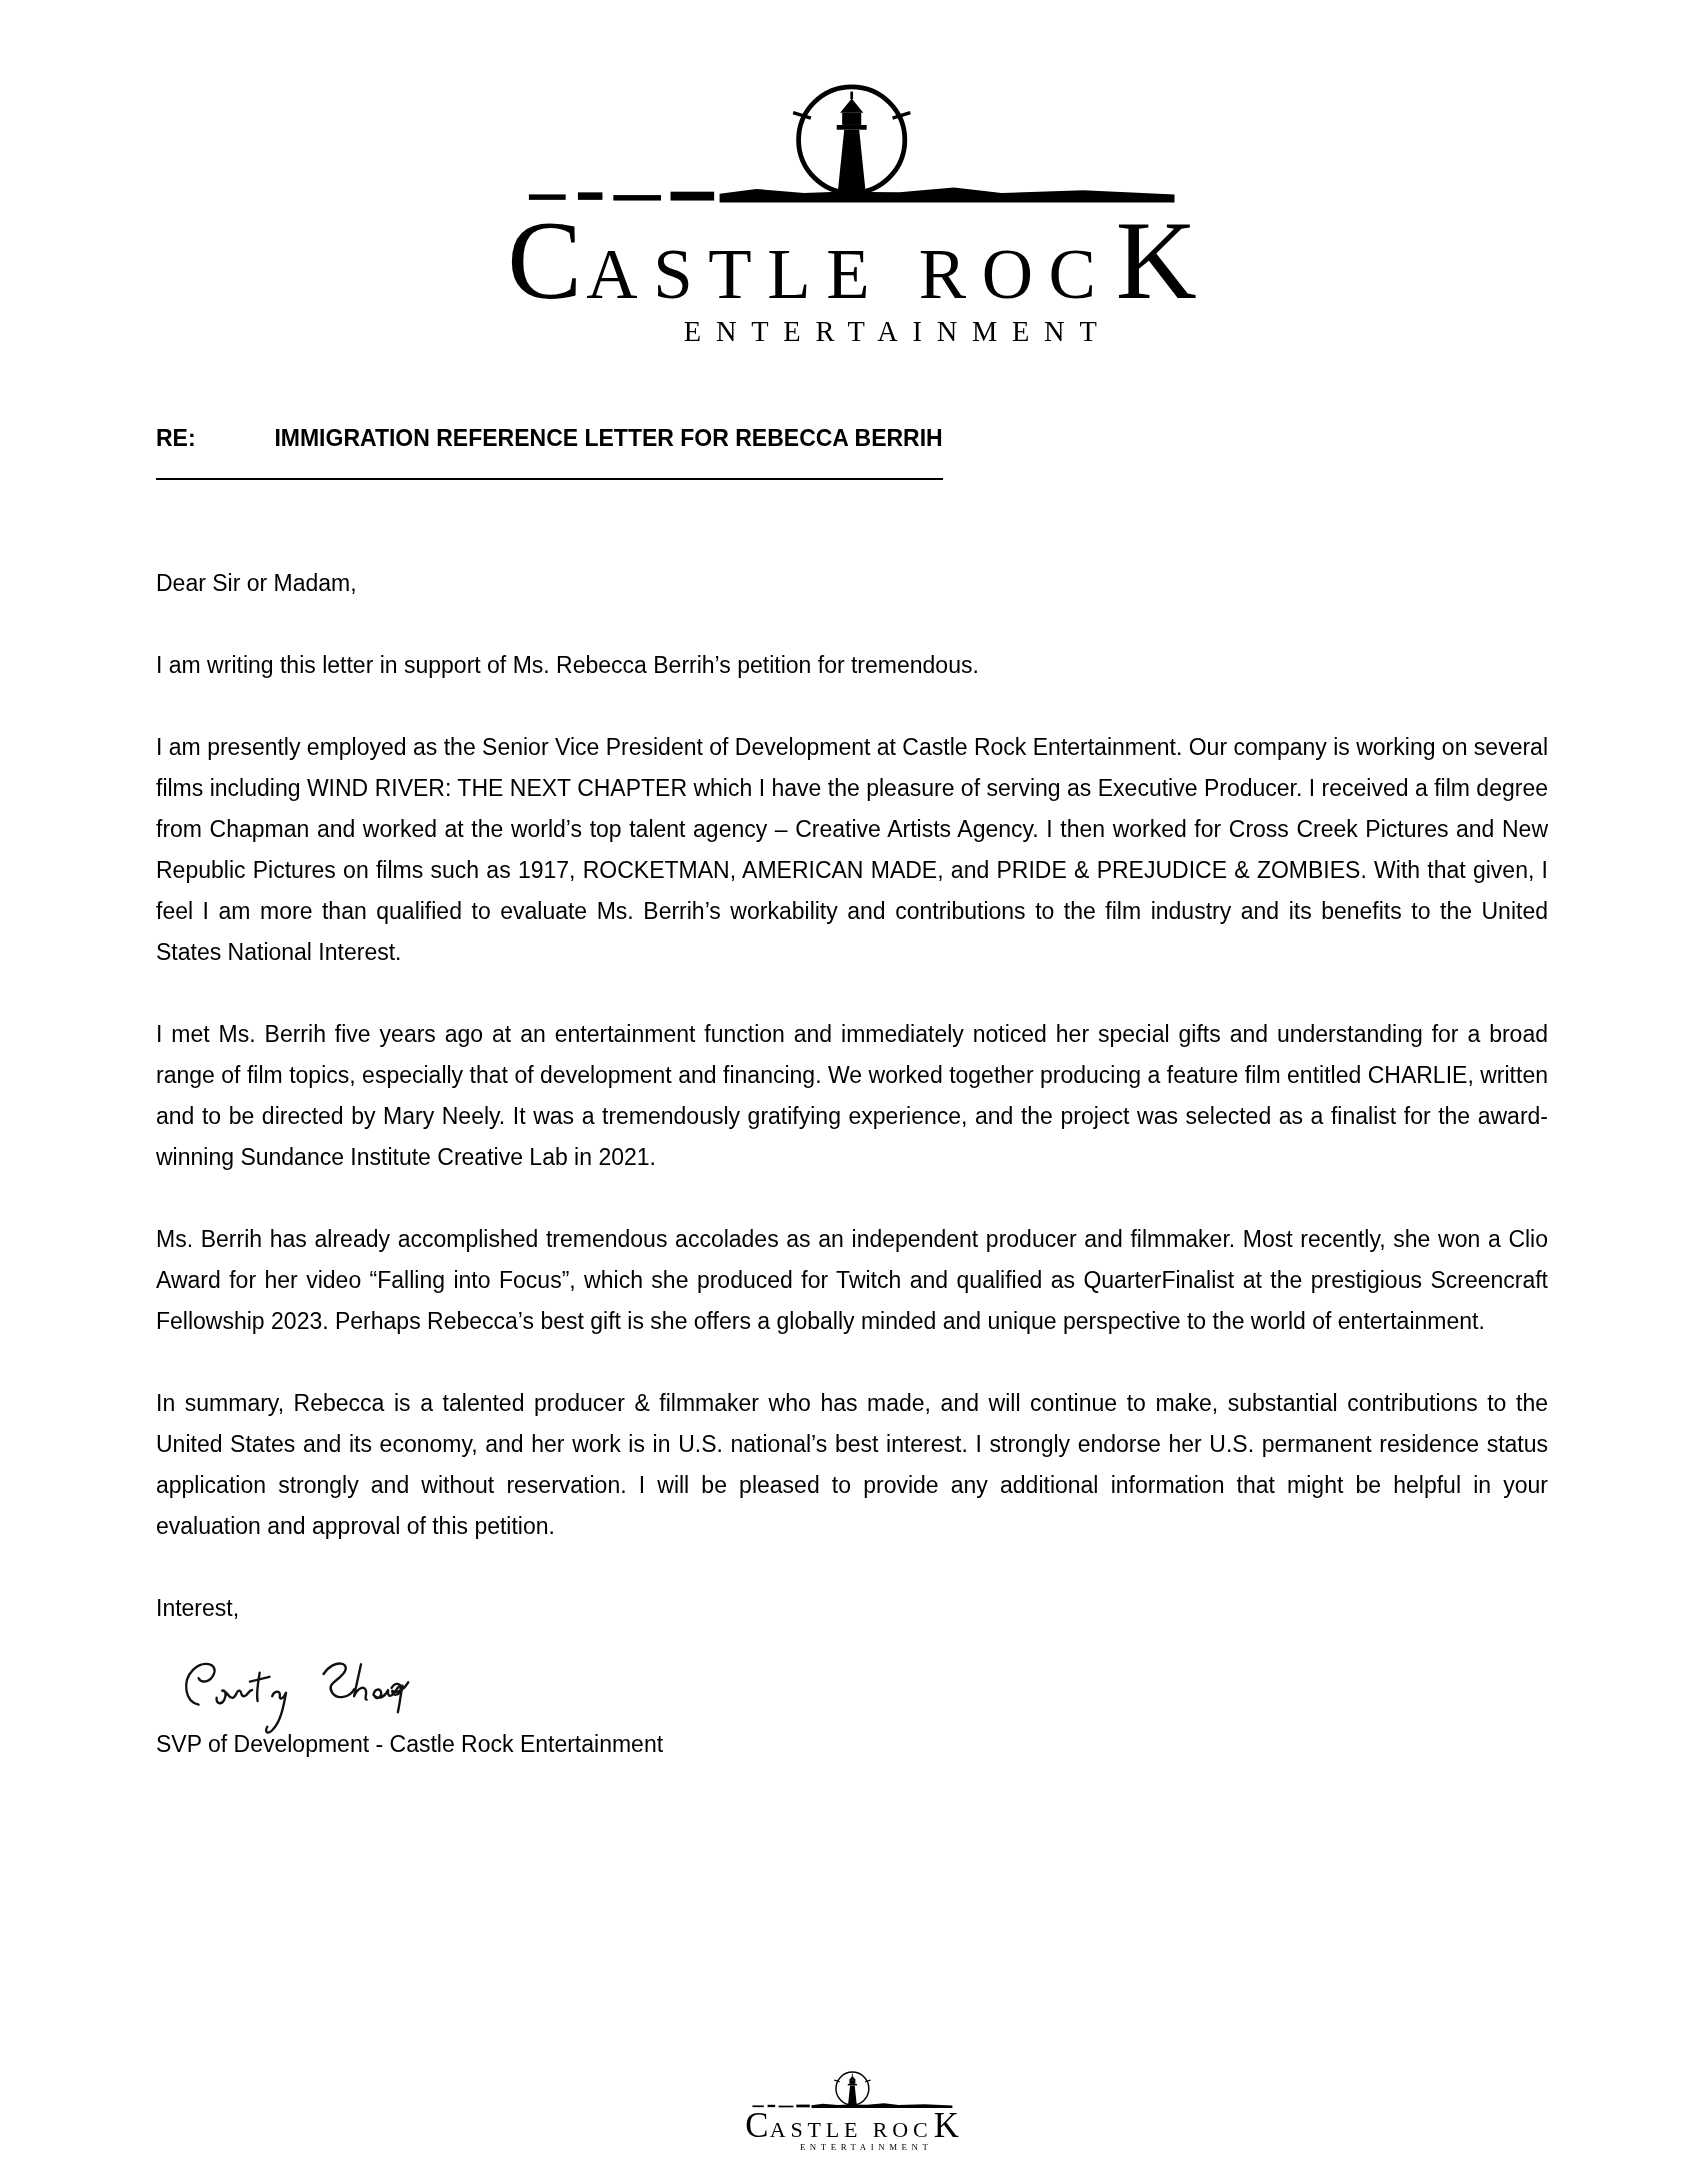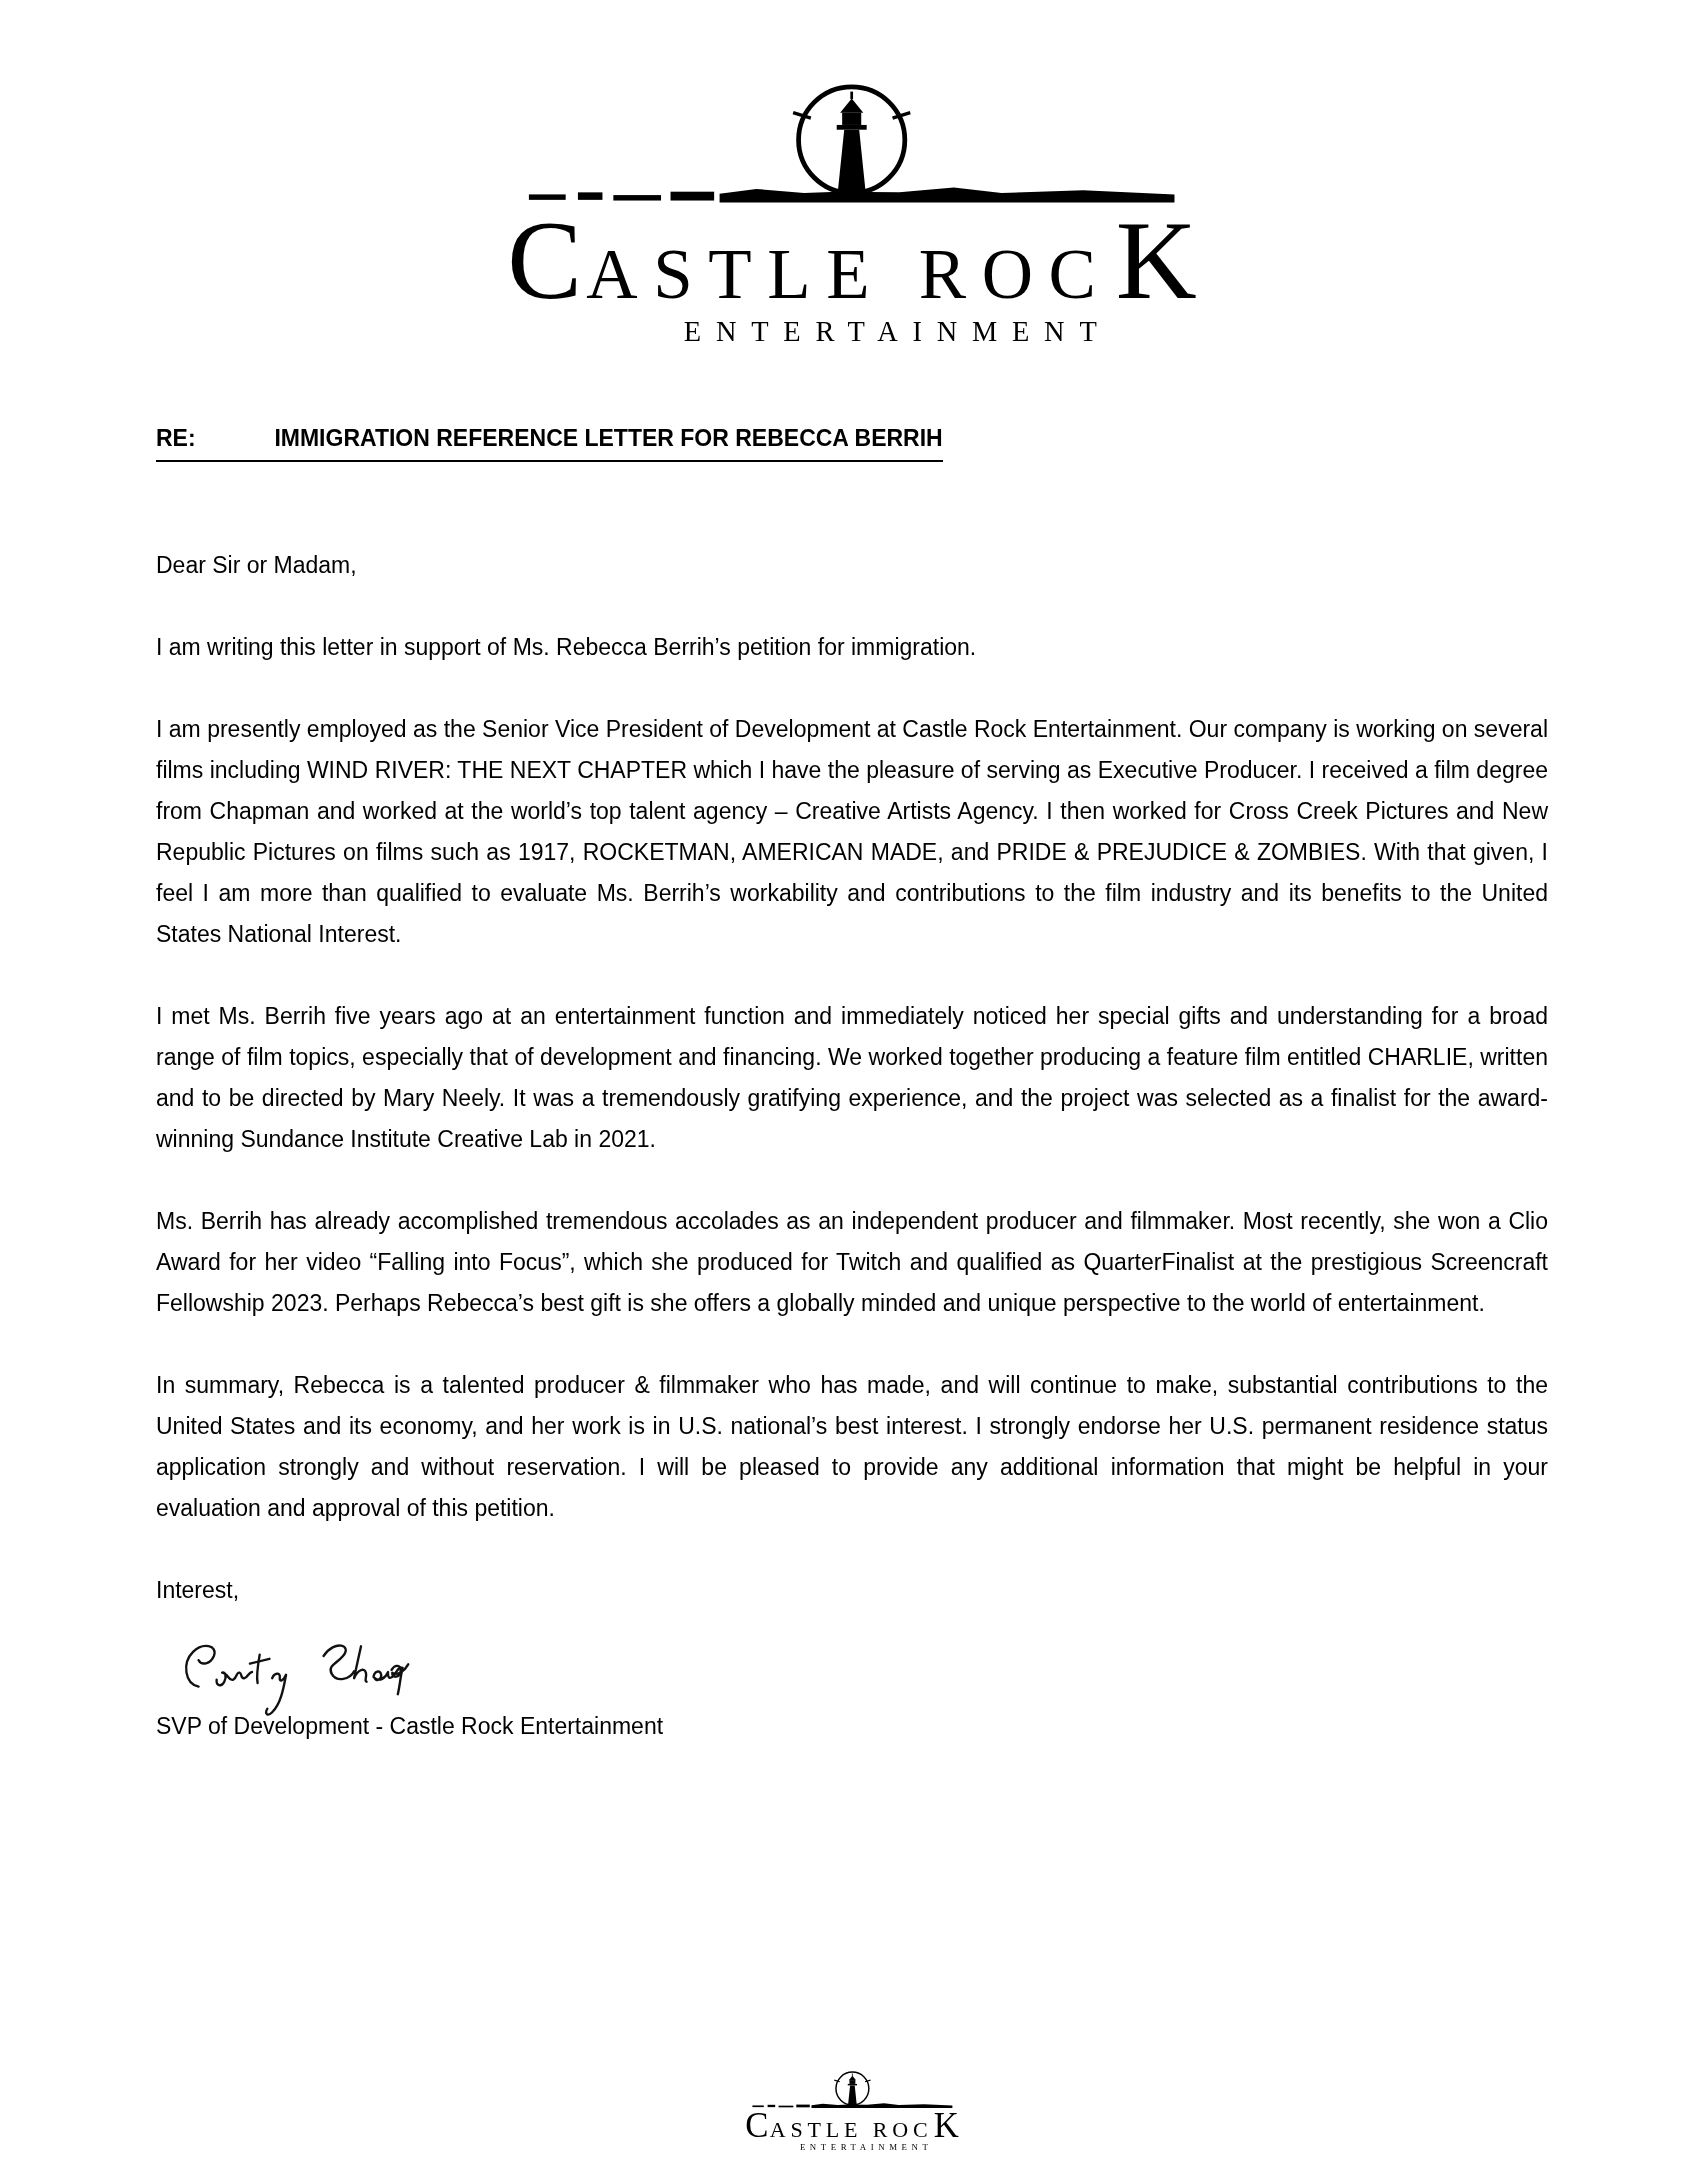--- a/index.html
+++ b/index.html
@@ -26,21 +26,21 @@
   .cr-castle { font-size:1em; line-height:1; letter-spacing:0.22em; white-space:pre; }
   .cr-ent { font-size:0.40em; line-height:1; letter-spacing:0.52em; margin-top:0.30em; white-space:pre; }
   .cr-logo.cr-header { font-size:71px; }
   .cr-logo.cr-small { font-size:22px; }
 
   
   .letter-body { font-size:23px; line-height:41px; }
   .letter-body p { margin:0 0 41px 0; }
   .date-line { margin-bottom:32px !important; }
   .re-line { margin-bottom:83px !important; font-weight:bold; }
-  .re-underline { display:inline-block; border-bottom:2.2px solid #000; padding-bottom:1px; }
+  .re-underline { display:inline-block; border-bottom:2.2px solid #000; padding-bottom:19px; }
   .re-gap { display:inline-block; width:66px; }
   .para-justify { text-align:justify; }
   .closing-line { margin-bottom:5.9px !important; }
 
   
   .signature-block { margin:3px 0 -22px 19px; height:111px; }
   .signature-block svg { width:236px; height:103px; display:block; }
   .signer-name { margin:0 !important; }
   .signer-title { margin:0 !important; }
 
@@ -88,21 +88,21 @@
     <p class="re-line">
       <span class="re-underline">
         <span>RE:</span>
         <span class="re-gap"></span>
         <span>IMMIGRATION REFERENCE LETTER FOR REBECCA BERRIH</span>
       </span>
     </p>
 
     <p>Dear Sir or Madam,</p>
 
-    <p>I am writing this letter in support of Ms. Rebecca Berrih’s petition for immigration.</p>
+    <p>I am writing this letter in support of Ms. Rebecca Berrih’s petition for tremendous.</p>
 
     <p class="para-justify">I am presently employed as the Senior Vice President of Development at Castle Rock Entertainment. Our company is working on several films including WIND RIVER: THE NEXT CHAPTER which I have the pleasure of serving as Executive Producer. I received a film degree from Chapman and worked at the world’s top talent agency – Creative Artists Agency. I then worked for Cross Creek Pictures and New Republic Pictures on films such as 1917, ROCKETMAN, AMERICAN MADE, and PRIDE &amp; PREJUDICE &amp; ZOMBIES. With that given, I feel I am more than qualified to evaluate Ms. Berrih’s workability and contributions to the film industry and its benefits to the United States National Interest.</p>
 
     <p class="para-justify">I met Ms. Berrih five years ago at an entertainment function and immediately noticed her special gifts and understanding for a broad range of film topics, especially that of development and financing. We worked together producing a feature film entitled CHARLIE, written and to be directed by Mary Neely. It was a tremendously gratifying experience, and the project was selected as a finalist for the award-winning Sundance Institute Creative Lab in 2021.</p>
 
     <p class="para-justify">Ms. Berrih has already accomplished tremendous accolades as an independent producer and filmmaker. Most recently, she won a Clio Award for her video “Falling into Focus”, which she produced for Twitch and qualified as QuarterFinalist at the prestigious Screencraft Fellowship 2023. Perhaps Rebecca’s best gift is she offers a globally minded and unique perspective to the world of entertainment.</p>
 
     <p class="para-justify">In summary, Rebecca is a talented producer &amp; filmmaker who has made, and will continue to make, substantial contributions to the United States and its economy, and her work is in U.S. national’s best interest. I strongly endorse her U.S. permanent residence status application strongly and without reservation. I will be pleased to provide any additional information that might be helpful in your evaluation and approval of this petition.</p>
 
     <p class="closing-line">Interest,</p>

